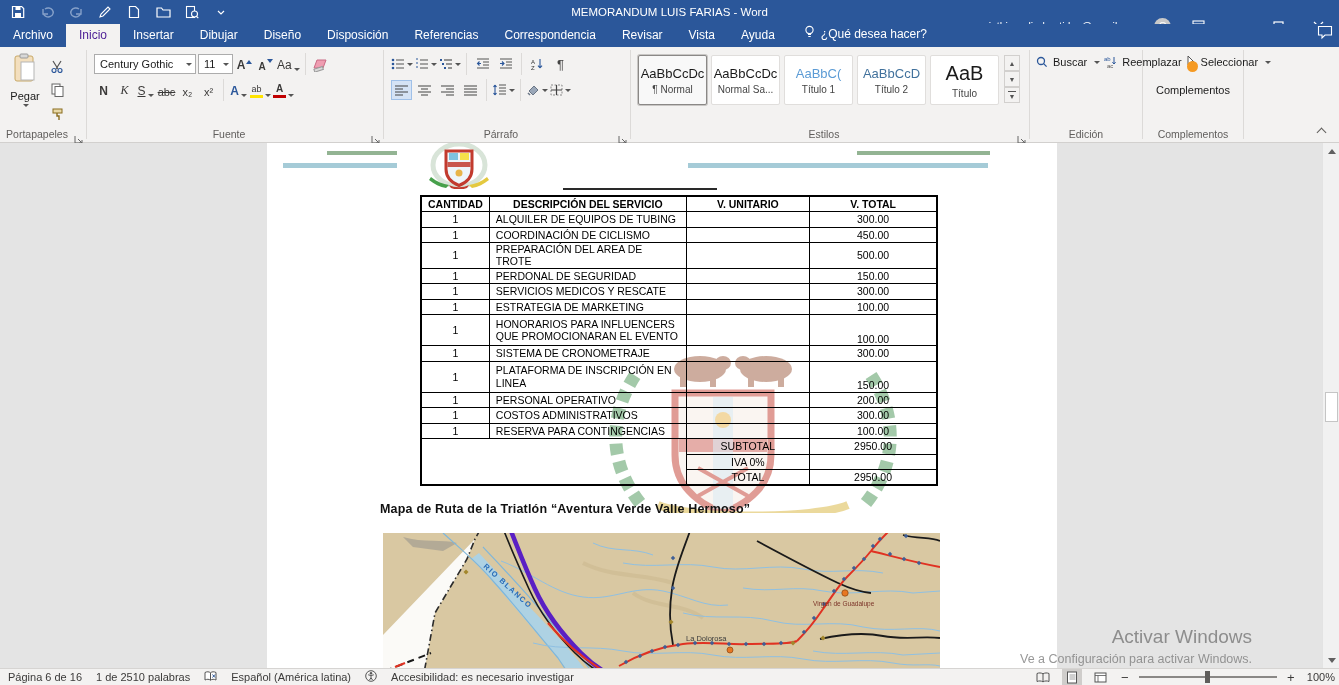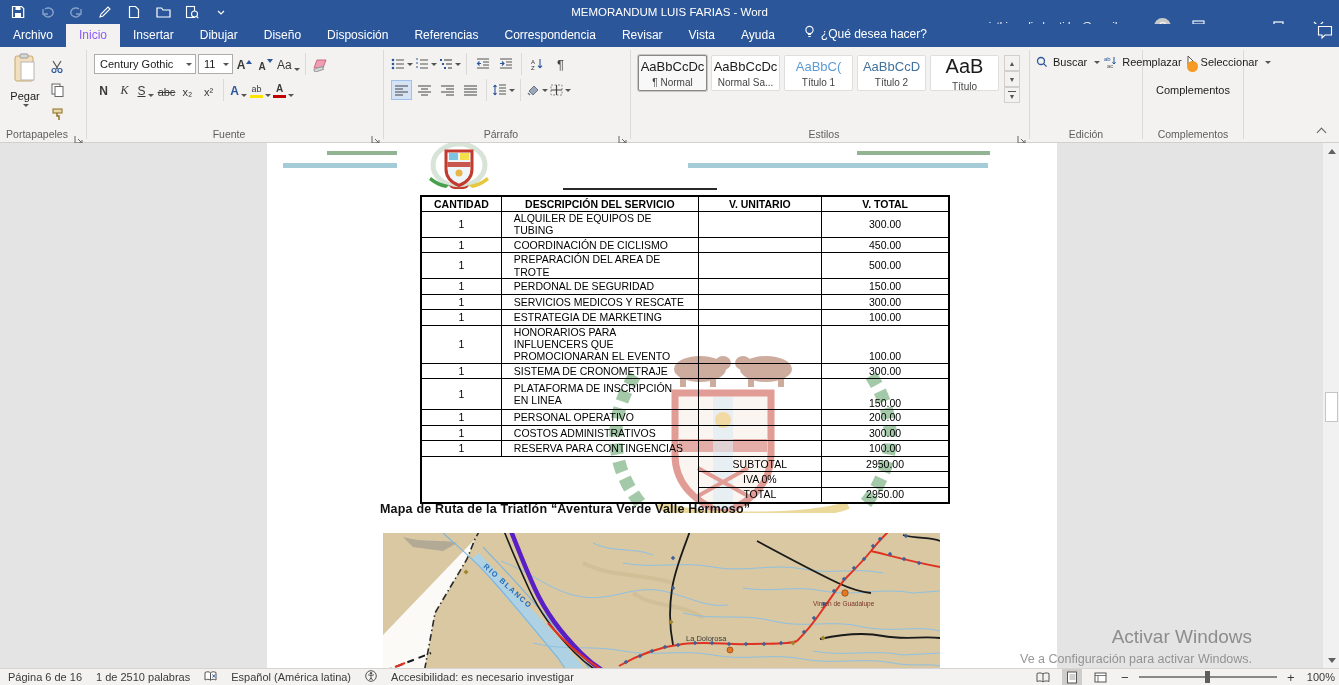--- a/index.html
+++ b/index.html
@@ -18,21 +18,21 @@
   .tb-right { position:absolute; right:0; top:14px; height:24px; display:flex; align-items:center; gap:14px; padding-right:8px; }
   .tb-email { font-size:10.5px; }
   .avatar { width:17px; height:17px; border-radius:50%; background:#c9c9c9; color:#fff;
     font-size:11px; display:flex; align-items:center; justify-content:center; }
   .winbtn { width:26px; height:22px; display:flex; align-items:center; justify-content:center; }
 
   
   .tabrow { position:absolute; left:0; top:24px; width:1339px; height:23px;
     background:#2b579a; display:flex; align-items:flex-end; color:#fff; }
   .rtab { font-size:12px; padding:4px 13px 5px; cursor:default; }
-  .rtab.active { background:#f3f2f1; color:#8b5cf6;margin-top:30px; }
+  .rtab.active { background:#f3f2f1; color:#4c1d95;margin-top:30px; }
   .tellme { display:flex; align-items:center; gap:6px; margin-left:16px; font-size:12px; padding-bottom:5px; }
   .tab-right { position:absolute; right:6px; bottom:3px; }
 
   
   .ribbon { position:absolute; left:0; top:47px; width:1339px; height:96px;
     background:#f3f2f1; border-bottom:1px solid #d2d0ce; display:flex; }
   .rgroup { position:relative; padding:4px 3px 17px; }
   .gsep { width:1px; background:#dcdad8; margin:3px 0; }
   .glabel { position:absolute; bottom:2px; left:0; right:12px; text-align:center;
     font-size:10.5px; color:#605e5c; white-space:nowrap; }
@@ -65,21 +65,21 @@
   .stack .bar { width:13px; height:3.5px; margin-top:1px; }
 
   
   .g-para { width:246px; display:flex; flex-direction:column; }
   .pbtn { min-width:21px; height:20px; display:flex; align-items:center; justify-content:center; }
   .pbtn.sel { background:#d5e3f5; border:1px solid #9fc0e8; }
 
   
   .g-styles { width:398px; display:flex; }
   .stylecards { display:flex; gap:4px; padding:4px 2px 0 4px; }
-  .scard { width:69px; height:36px; background:#fff; border:1px solid #e0dedc; border-radius:2px;
+  .scard { width:69px; height:50px; background:#fff; border:1px solid #e0dedc; border-radius:2px;
     display:flex; flex-direction:column; align-items:center; justify-content:center; cursor:default; }
   .scard.sel { border:1px solid #8a8886; box-shadow:0 0 0 1px #c8c6c4; background:#f8f8f8; }
   .sprev { font-size:13px; color:#1a1a1a; white-space:nowrap; }
   .slab { font-size:10px; color:#444; margin-top:3px; white-space:nowrap; }
   .sprev.blue1 { color:#5b9bd5; } .sprev.blue2 { color:#41719c; } .sprev.big { font-size:20px; }
   .sscroll { display:flex; flex-direction:column; margin:4px 0 0 3px; }
   .sscroll .sb { width:16px; height:16px; border:1px solid #d2d0ce; background:#f3f2f1;
     display:flex; align-items:center; justify-content:center; font-size:7px; color:#555; }
 
   
@@ -110,21 +110,21 @@
   .lt3 { font-size:17px; font-weight:bold; margin-top:1px; letter-spacing:.5px; }
   .lt3 .valle { color:#f2c21c; } .lt3 .hermoso { color:#47a04b; margin-left:5px; }
   .hdr-rule { position:absolute; left:296px; top:45px; width:154px; height:2px; background:#2a2a2a; }
 
   
   .watermark { position:absolute; left:313px; top:200px; opacity:.5; pointer-events:none; }
 
   
   .doc-table { position:absolute; left:153px; top:52px; border-collapse:collapse;
     font-size:10.5px; color:#000; table-layout:fixed; background:transparent; position:absolute; z-index:2; }
-  .doc-table td, .doc-table th { border:1px solid #000; padding:0 12px; height:15.5px;
+  .doc-table td, .doc-table th { border:1px solid #000; padding:0 6px; height:15.5px;
     line-height:1.18; vertical-align:middle; background:transparent; }
   .doc-table { border:2px solid #000; }
   .doc-table th { font-weight:bold; text-align:center; }
   td.cnum, td.cval { text-align:center; }
   td.cdesc { text-align:left; }
   tr.tall td { height:31px; }
   tr.tall td.cval { vertical-align:bottom; }
   td.merged { border:1px solid #000; }
   td.slabel { text-align:center; }
 

